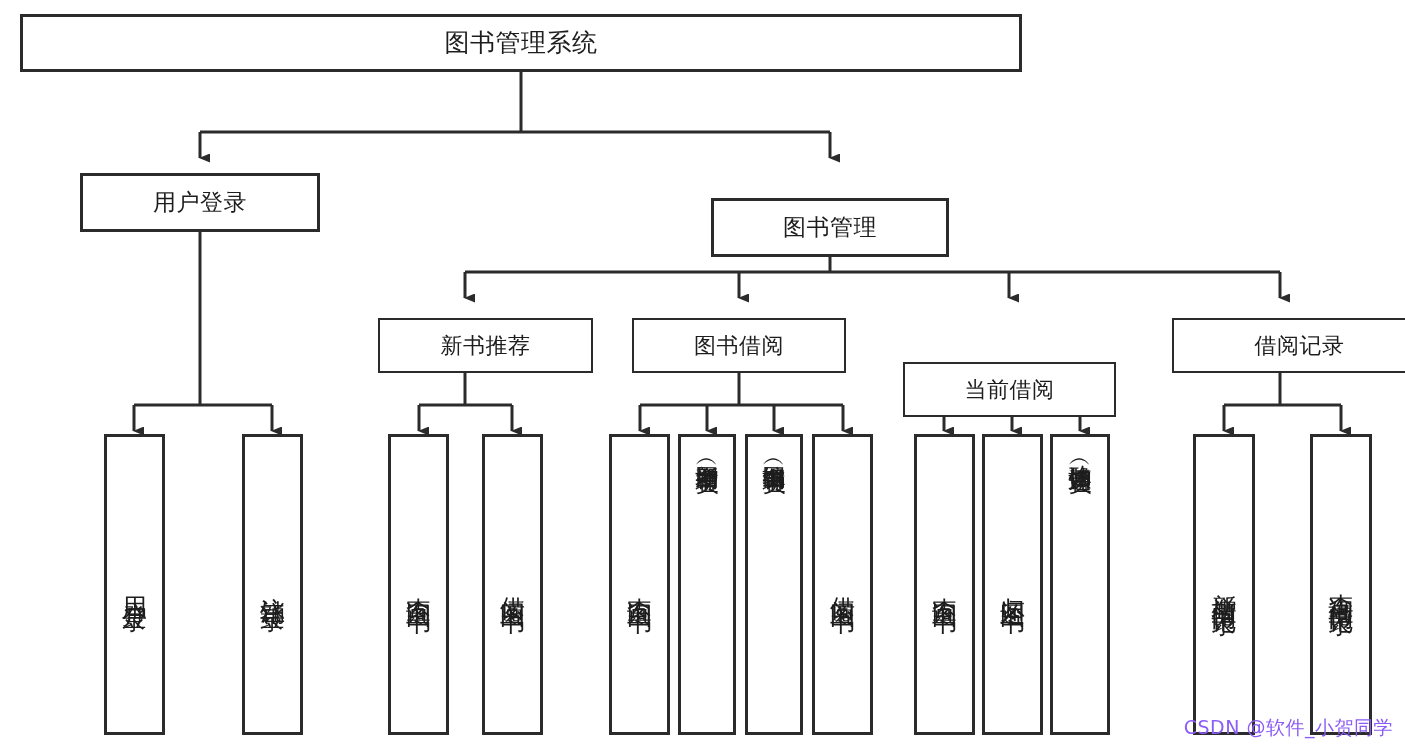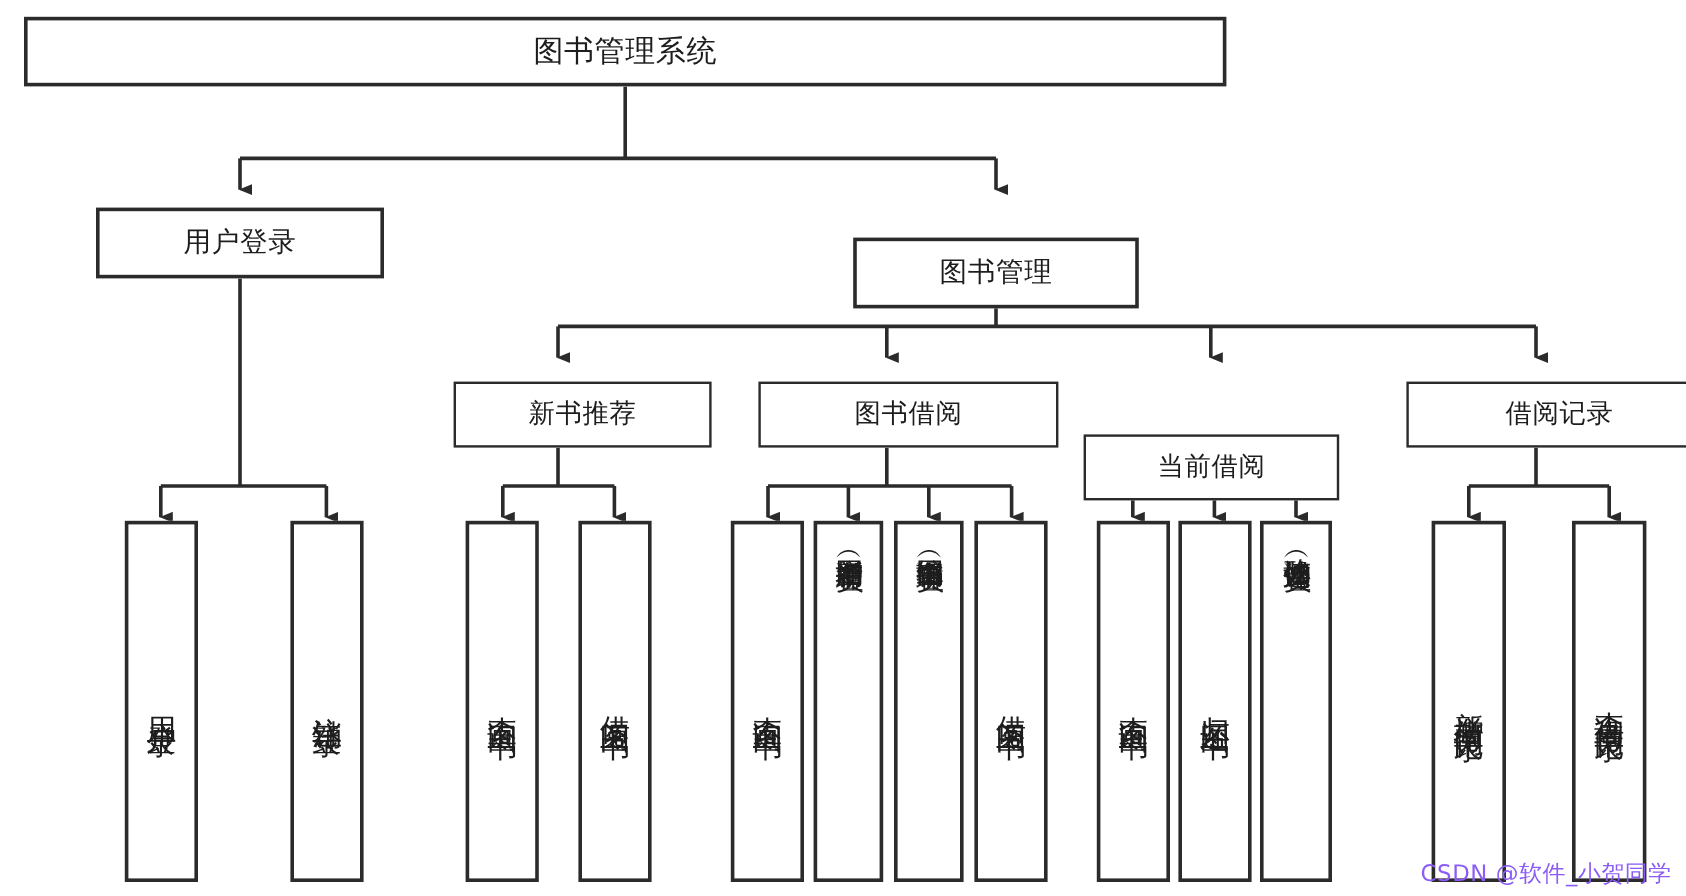--- a/index.html
+++ b/index.html
@@ -150,21 +150,21 @@
   </div>
 
   <div class="node-box level-1" style="left:711px; top:173px; width:238px; height:59px;margin-top:25px;">
     <span class="node-label label-h-mid">图书管理</span>
   </div>
 
   <div class="node-box level-2" style="left:362px; top:318px; width:215px; height:55px;margin-left:16px;">
     <span class="node-label label-h-small">新书推荐</span>
   </div>
 
-  <div class="node-box level-2" style="left:632px; top:318px; width:250px; height:55px;">
+  <div class="node-box level-2" style="left:632px; top:318px; width:214px; height:55px;">
     <span class="node-label label-h-small">图书借阅</span>
   </div>
 
   <div class="node-box level-2" style="left:903px; top:318px; width:213px; height:55px;margin-top:44px;">
     <span class="node-label label-h-small">当前借阅</span>
   </div>
 
   <div class="node-box level-2" style="left:1172px; top:318px; width:255px; height:55px;">
     <span class="node-label label-h-small">借阅记录</span>
   </div>

